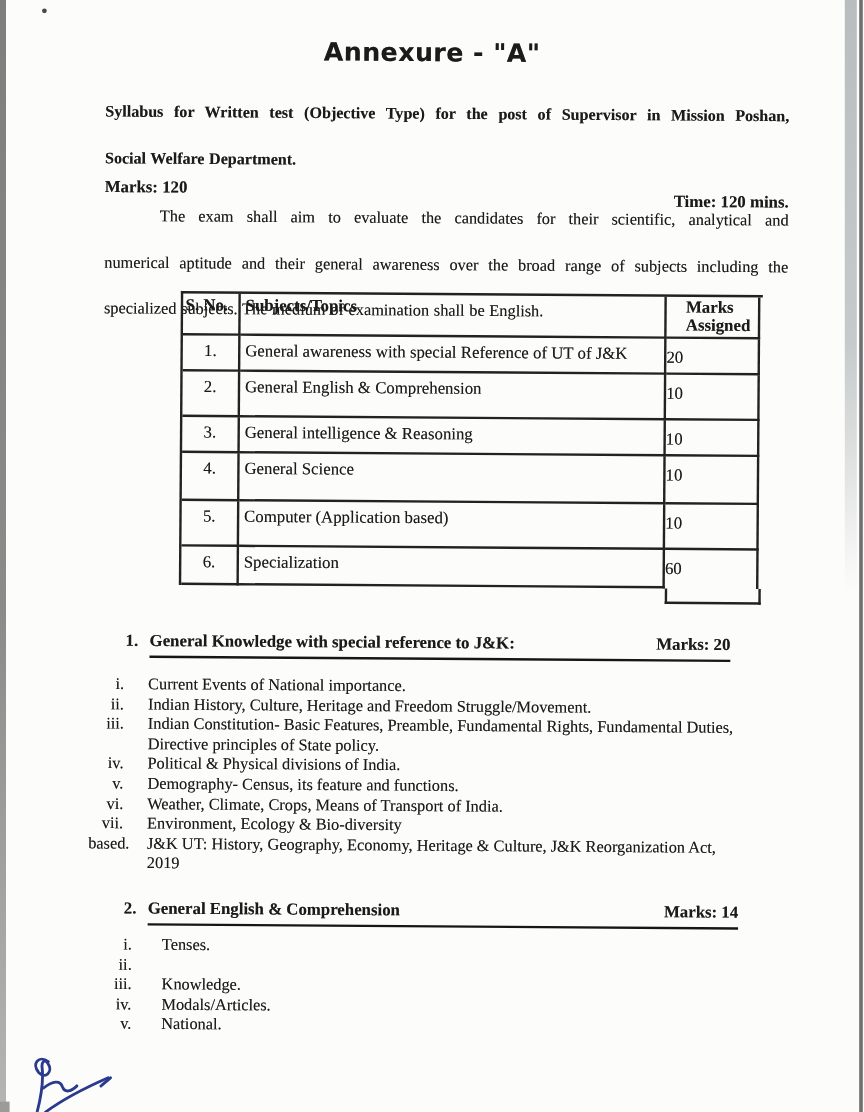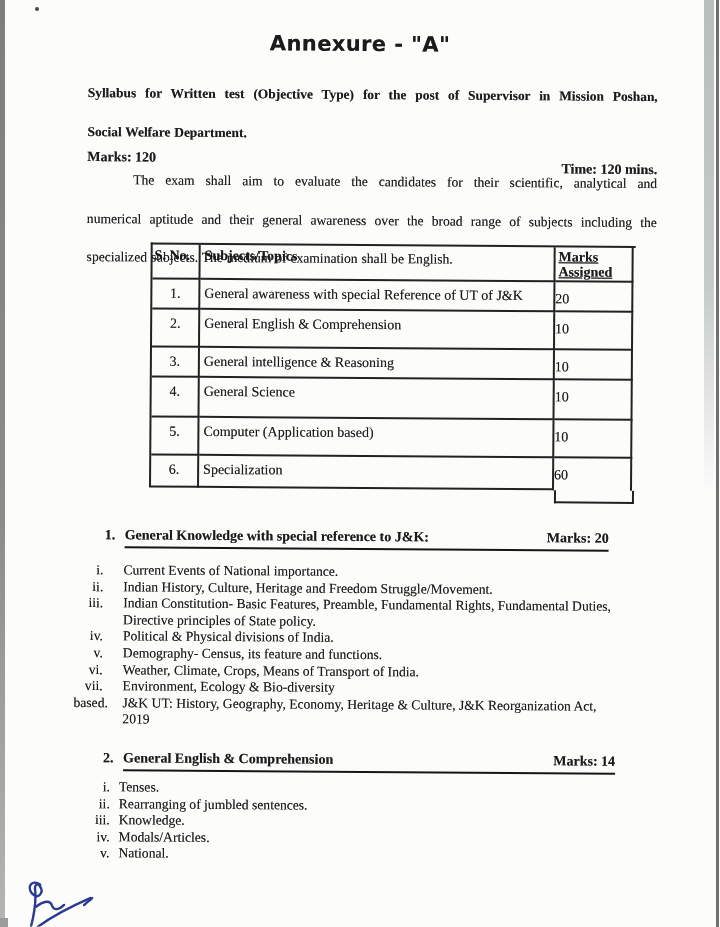--- a/index.html
+++ b/index.html
@@ -40,21 +40,21 @@
 
   
   .table-wrap{position:absolute;top:242px;left:152px;width:483px;height:243px;
     display:grid;grid-template-columns:48px 355px 78px;
     grid-template-rows:35px 30px 38px 30px 40px 38px 32px;
     border-top:2px solid #222;border-left:2px solid #222;font-size:14px;}
   .c{border-right:2px solid #222;border-bottom:2px solid #222;overflow:hidden;}
   .hb{font-weight:700;}
   .h-sno{padding:3px 0 10px 2px;font-family:Liberation Serif, serif;}
   .h-subj{padding:3px 0 0 4px;}
-  .h-marks{padding:2px 0 0 3px;line-height:15px;text-decoration:underline;}
+  .h-marks{padding:2px 0 0 16px;line-height:15px;}
   .sno{text-align:center;padding-top:6px;}
   .subj{padding:6px 2px 0 4px;}
   .mk{padding-top:9px;}
   .no-bb{border-bottom:none;}
   .marks-ext{position:absolute;left:403px;top:243px;width:80px;height:13px;
     box-sizing:border-box;border:2px solid #222;border-top:none;}
 
   
   .sec-head{position:absolute;display:flex;font-weight:700;font-size:14px;}
   .sec-head-1{top:527px;left:108px;width:504px;}
@@ -63,21 +63,21 @@
   .sec-rule{flex:1;display:flex;justify-content:space-between;
     border-bottom:2.5px solid #161616;padding-bottom:3px;}
 
   
   .list{position:absolute;font-size:13.6px;line-height:16.6px;}
   .list-1{top:562px;left:78px;width:580px;}
   .list-2{top:779px;left:86px;width:520px;}
   .li{display:flex;}
   .rn{width:29px;flex:none;text-align:right;}
   .lt{margin-left:20px;}
-  .list-2 .lt{margin-left:9px;}
+  .list-2 .lt{margin-left:25px;}
   .ll{display:block;}
 
   .signature{position:absolute;left:20px;top:877px;width:90px;height:50px;}
 </style>
 </head>
 <body>
 
 <div class="page">
 
   <div class="edge-left"></div>
@@ -210,23 +210,20 @@
 
     <div class="list list-2">
       <div class="li">
         <span class="rn">i.</span>
         <span class="lt">
           <span class="ll">Tenses.</span>
         </span>
       </div>
       <div class="li">
         <span class="rn">ii.</span>
-        <span class="lt">
-          <span class="ll">Rearranging of jumbled sentences.</span>
-        </span>
       </div>
       <div class="li">
         <span class="rn">iii.</span>
         <span class="lt">
           <span class="ll">Knowledge.</span>
         </span>
       </div>
       <div class="li">
         <span class="rn">iv.</span>
         <span class="lt">

